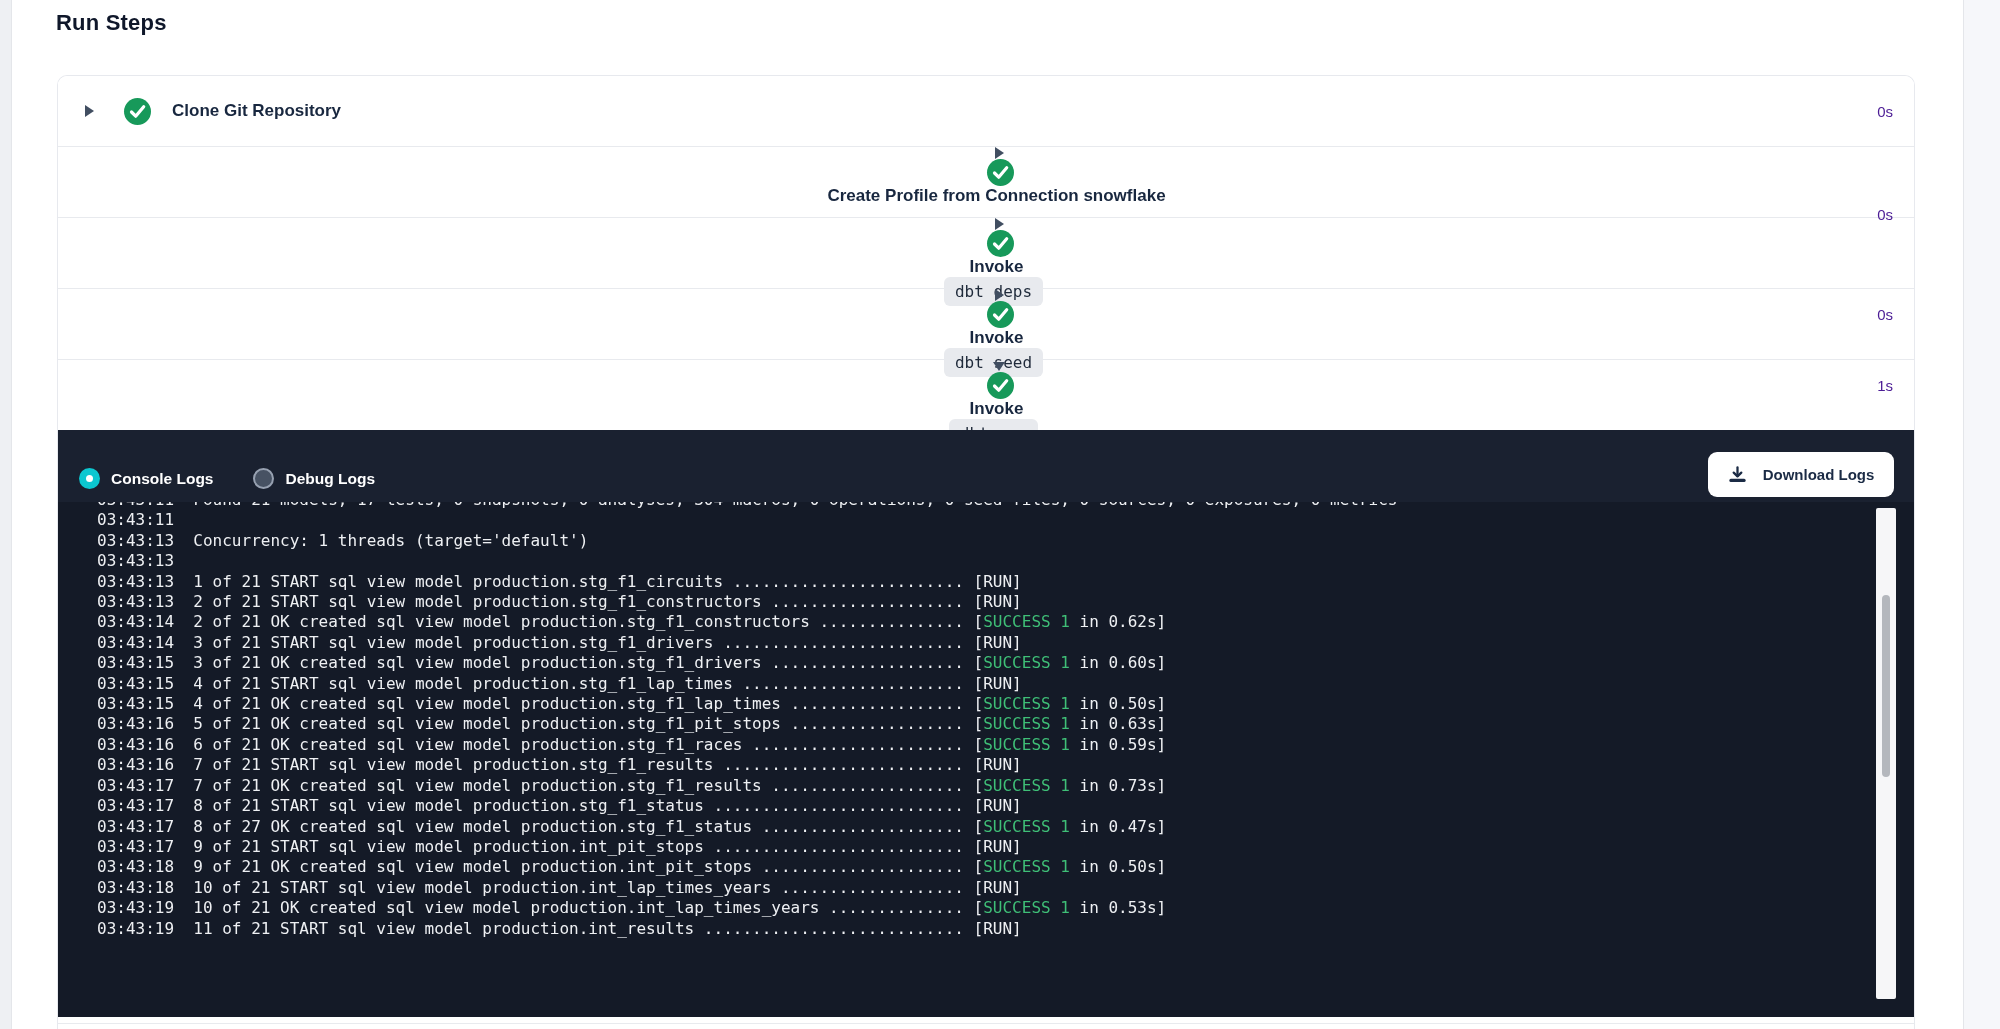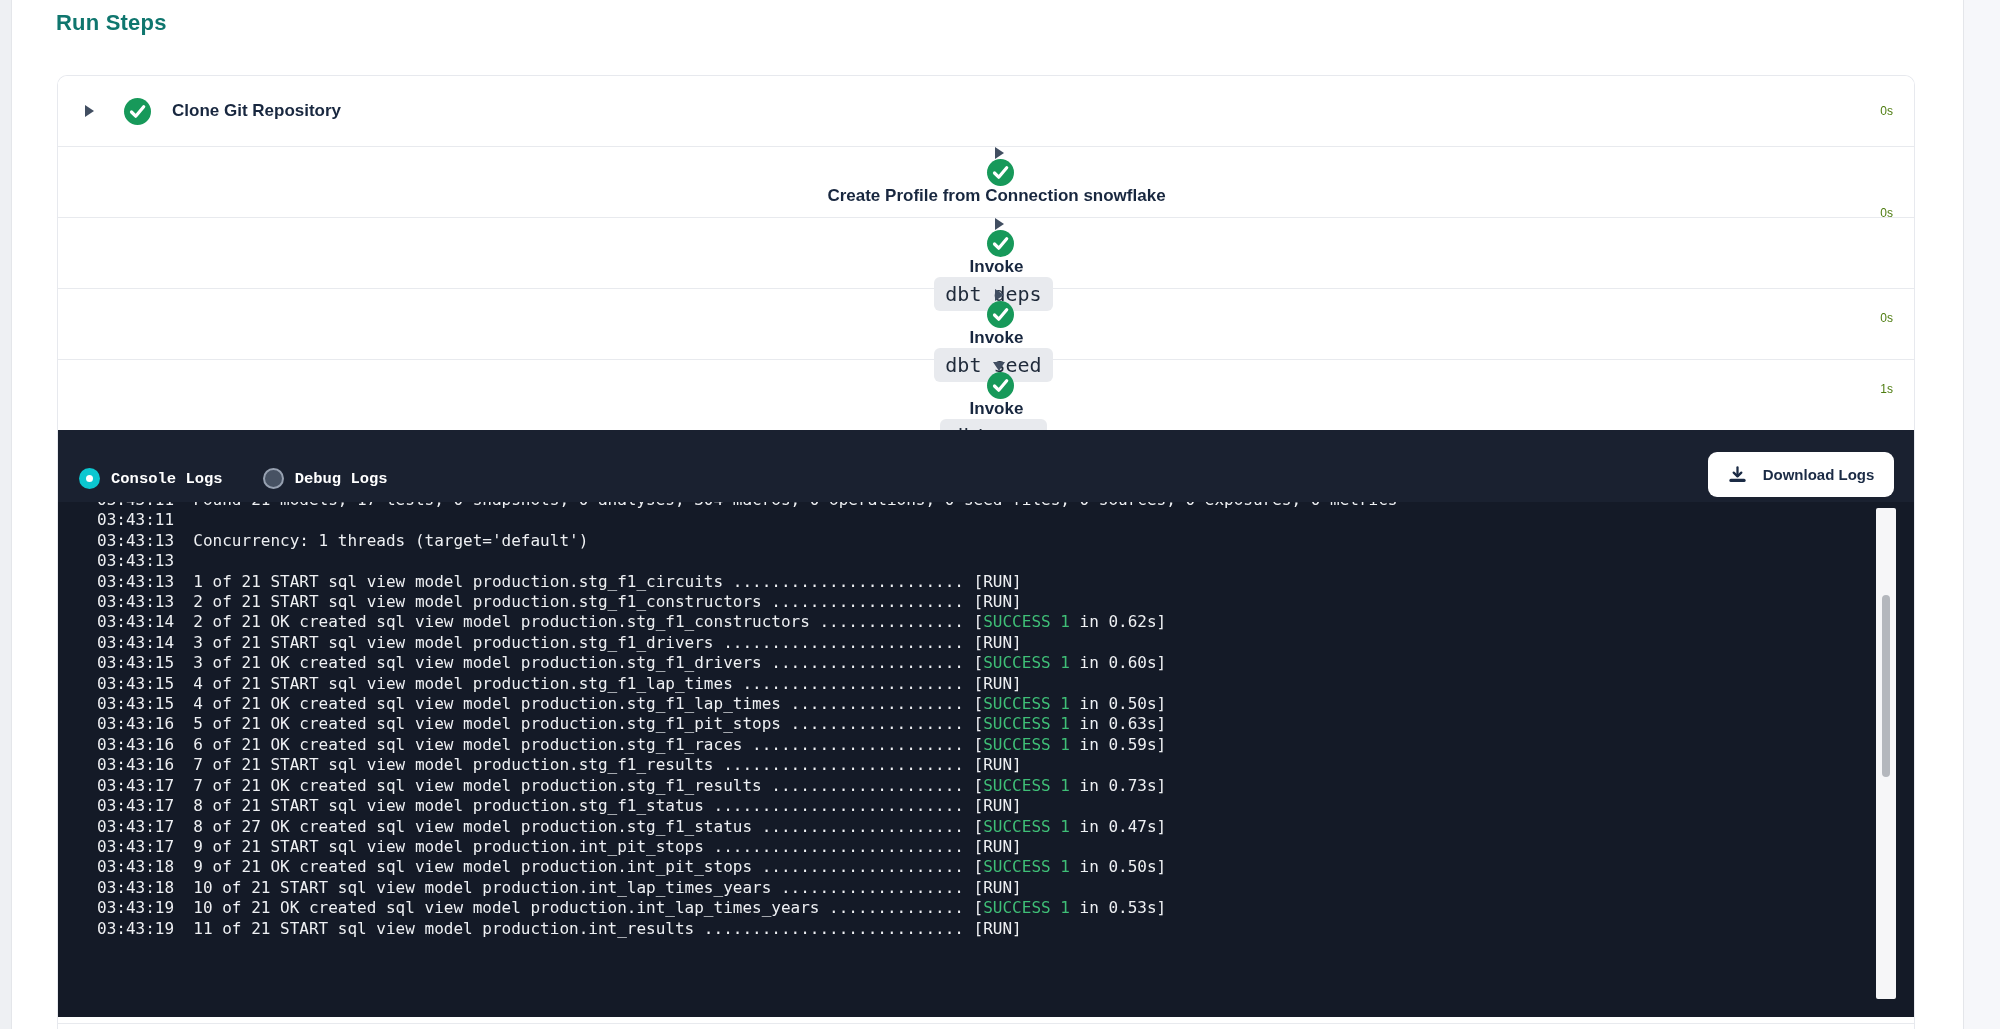--- a/index.html
+++ b/index.html
@@ -8,21 +8,21 @@
     background:#ffffff;
     font-family:"Liberation Sans", sans-serif;
     -webkit-font-smoothing:antialiased;
   }
   .gutter{position:absolute;top:0;bottom:0;}
   .gutter-left{left:0;width:11px;background:#eef0f3;border-right:1px solid #e4e6ea;}
   .gutter-right{right:0;width:36px;background:#f6f7fa;border-left:1px solid #e4e6ea;}
 
   .title{
     position:absolute;left:56px;top:10px;margin:0;
-    font-size:22px;font-weight:700;color:#0f766e;letter-spacing:.2px;
+    font-size:22px;font-weight:700;color:#0f172a;letter-spacing:.2px;
   }
 
   .card{
     position:absolute;left:57px;top:75px;width:1858px;height:954px;
     box-sizing:border-box;
     background:#fff;border:1px solid #e7e9ee;border-bottom:none;
     border-radius:10px 10px 0 0;overflow:hidden;
   }
 
   
@@ -42,40 +42,40 @@
     border-top:9px solid #414e61;border-bottom:none;
   }
   .check{
     width:27px;height:27px;margin-left:29px;flex:none;border-radius:50%;
     background:#17995a;display:flex;align-items:center;justify-content:center;
   }
   .check svg{display:block;}
   .step-label{margin-left:21px;font-size:17px;font-weight:700;color:#18273f;}
   .step-badge{
     margin-left:15px;padding:5px 11px;border-radius:6px;background:#e8eaee;
-    font-family:"DejaVu Sans Mono", monospace;font-size:20px;color:#1f2a3a;
-  }
-  .step-duration{margin-left:auto;padding-right:21px;font-size:12px;color:#4d7c0f;}
+    font-family:"DejaVu Sans Mono", monospace;font-size:16px;color:#1f2a3a;
+  }
+  .step-duration{margin-left:auto;padding-right:21px;font-size:15px;color:#4c1d95;}
 
   
   .log-panel{
     position:relative;height:587px;background:#1a2130;overflow:hidden;
   }
   .tabs{position:absolute;left:21px;top:38px;display:flex;align-items:center;}
   .tab{display:flex;align-items:center;margin-right:40px;cursor:pointer;}
   .radio{
     width:21px;height:21px;border-radius:50%;box-sizing:border-box;flex:none;
     background:#475263;border:2px solid #97a1b1;position:relative;
   }
   .tab.selected .radio{background:#0cc7d0;border:none;}
   .tab.selected .radio::after{
     content:'';position:absolute;left:50%;top:50%;width:7px;height:7px;
     margin:-3.5px 0 0 -3.5px;border-radius:50%;background:#fff;
   }
-  .tab-label{margin-left:11px;font-size:15.5px;font-weight:700;color:#ffffff;font-family:Liberation Mono, monospace;}
+  .tab-label{margin-left:11px;font-size:15.5px;font-weight:700;color:#ffffff;}
 
   .download-btn{
     position:absolute;right:20px;top:22px;height:45px;min-width:186px;
     display:flex;align-items:center;justify-content:center;gap:16px;
     background:#ffffff;color:#1b2b45;border:none;border-radius:9px;
     font-family:"Liberation Sans", sans-serif;font-size:15px;font-weight:700;
     padding:0 18px;cursor:pointer;
   }
   .download-btn svg{display:block;}
 

